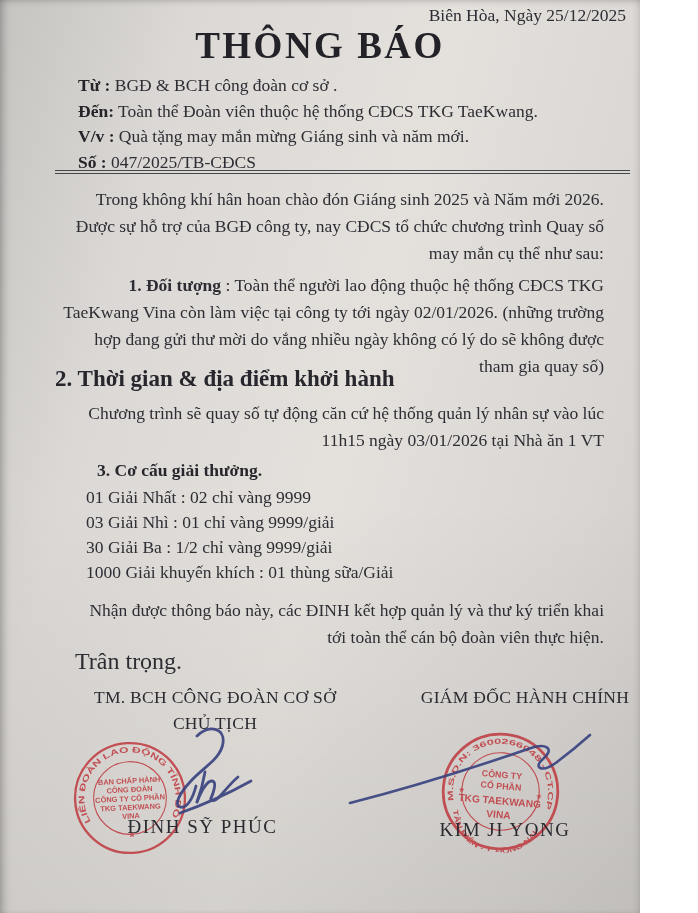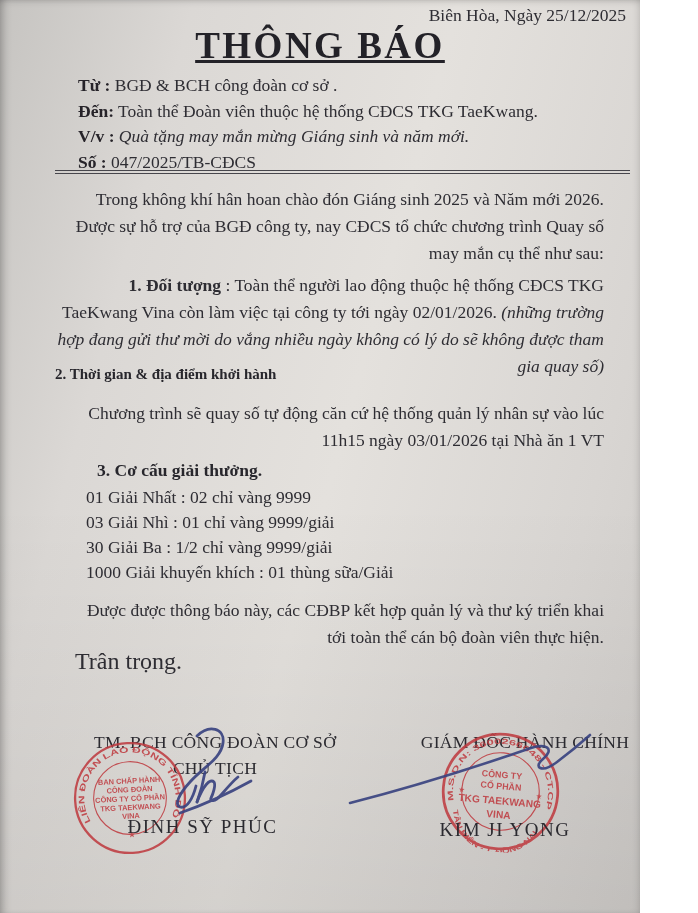--- a/index.html
+++ b/index.html
@@ -8,36 +8,36 @@
   .paper{position:relative;width:640px;height:913px;
     background:
       linear-gradient(180deg, rgba(0,0,0,0) 55%, rgba(0,0,0,0.07) 100%),
       linear-gradient(105deg,#c6c4c1 0%,#dbd8d5 22%,#e4e1dd 52%,#d8d5d2 82%,#cfccc9 100%);
     box-shadow:inset 8px 0 10px -6px rgba(0,0,0,.30), inset -5px 0 8px -5px rgba(0,0,0,.18),
                inset 0 6px 8px -6px rgba(0,0,0,.18);
     color:#2e2d33;}
   .abs{position:absolute;}
   .date{top:5px;right:14px;font-size:17.5px;}
   .title{top:24px;left:0;width:100%;text-align:center;font-size:37px;font-weight:bold;
-         letter-spacing:2.5px;color:#232228;text-decoration:underline;}
+         letter-spacing:2.5px;color:#232228;}
   .meta{top:73px;left:55px;right:36px;font-size:17.5px;line-height:25.5px;}
   .meta b{color:#262329;margin-left:23px;}
-  .it{font-style:italic;margin-top:16px;}
+  .it{margin-top:16px;}
   .sep{top:170px;left:55px;right:10px;height:2px;border-top:1.6px solid #47464c;
        border-bottom:1.6px solid #47464c;}
   .para{left:55px;right:36px;font-size:17.5px;line-height:27px;text-align:right;}
   .p-intro{top:186px;text-indent:30px;}
   .p-s1{top:272px;}
-  .h2{top:366px;left:55px;font-size:15px;font-weight:bold;color:#27262c;}
+  .h2{top:366px;left:55px;font-size:23px;font-weight:bold;color:#27262c;}
   .p-s2{top:400px;}
   .h3{top:460px;left:57px;font-size:17.5px;font-weight:bold;color:#27262c;margin-left:40px;}
   .prizes{top:485px;left:86px;font-size:17.5px;line-height:25px;}
   .p-close{top:597px;text-indent:30px;}
   .regards{top:648px;left:75px;font-size:24px;}
-  .sig-head{font-size:17.5px;text-align:center;line-height:26px;letter-spacing:.3px;color:#2b2a30;margin-top:45px;}
+  .sig-head{font-size:17.5px;text-align:center;line-height:26px;letter-spacing:.3px;color:#2b2a30;}
   .sig-left{top:684px;left:55px;width:320px;}
   .sig-right{top:684px;left:380px;width:290px;}
   .name{font-size:19px;letter-spacing:1.5px;color:#2b2a30;text-align:center;z-index:6;}
   .name-left{top:816px;left:115px;width:175px;text-align:center;}
   .name-right{top:819px;left:420px;width:170px;}
   .stamp{opacity:.88;z-index:2;}
   .stamp-left{top:740px;left:72px;width:116px;height:116px;transform:rotate(-3deg);}
   .stamp-right{top:731px;left:440px;width:121px;height:121px;transform:rotate(5deg);}
   .sig-ink{z-index:5;}
   .sig-ink-left{top:724px;left:145px;width:125px;height:100px;}
@@ -73,21 +73,21 @@
 
   <div class="abs h3">3. Cơ cấu giải thưởng.</div>
 
   <div class="abs prizes">
     <div>01 Giải Nhất : 02 chỉ vàng 9999</div>
     <div>03 Giải Nhì  : 01 chỉ vàng 9999/giải</div>
     <div>30 Giải Ba   : 1/2 chỉ vàng 9999/giải</div>
     <div>1000 Giải khuyến khích : 01 thùng sữa/Giải</div>
   </div>
 
-  <div class="abs para p-close">Được được thông báo này, các CĐBP kết hợp quản lý và thư ký triển khai tới toàn thể cán bộ đoàn viên thực hiện.</div>
+  <div class="abs para p-close">Nhận được thông báo này, các ĐINH kết hợp quản lý và thư ký triển khai tới toàn thể cán bộ đoàn viên thực hiện.</div>
   <div class="abs regards">Trân trọng.</div>
 
   <div class="abs sig-head sig-left">
     <div>TM. BCH CÔNG ĐOÀN CƠ SỞ</div>
     <div>CHỦ TỊCH</div>
   </div>
   <div class="abs sig-head sig-right">
     <div>GIÁM ĐỐC HÀNH CHÍNH</div>
   </div>
 

